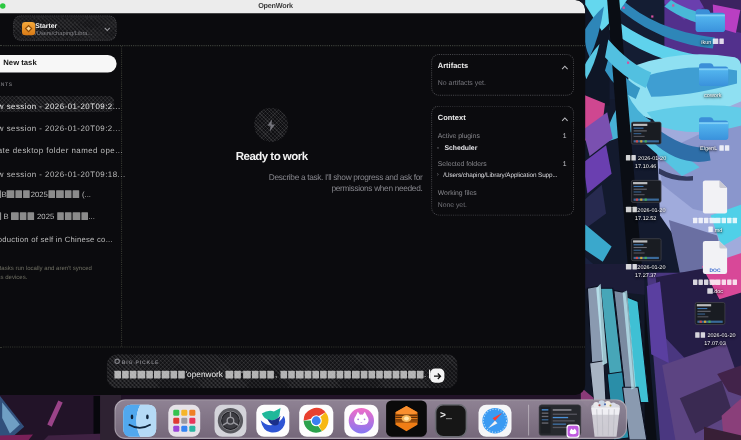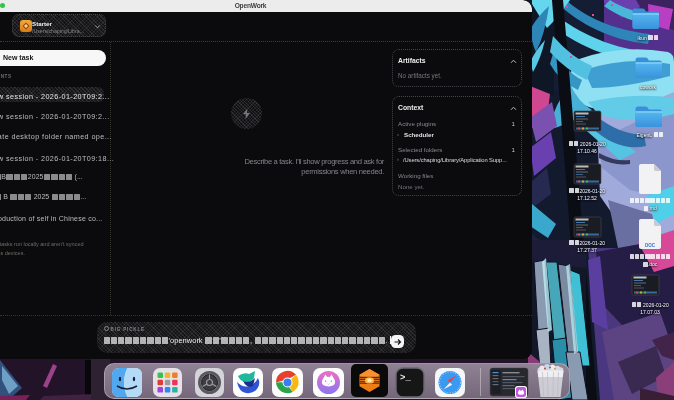--- a/index.html
+++ b/index.html
@@ -188,20 +188,21 @@
     <div class="abs" style="left:-12px;top:153.5px;font-size:7.2px;color:#bdbdbd;white-space:nowrap;letter-spacing:0.42px;">New session - 2026-01-20T09:18...</div>
     <div class="abs" style="left:-6px;top:173.4px;font-size:7px;color:#bdbdbd;white-space:nowrap;"><span class="cj c7"></span>B<span class="cj c7"></span><span class="cj c7"></span><span class="cj c7"></span>2025<span class="cj c7"></span><span class="cj c7"></span><span class="cj c7"></span><span class="cj c7"></span> (...</div>
     <div class="abs" style="left:-6px;top:193.4px;font-size:7px;color:#bdbdbd;white-space:nowrap;"><span class="cj c7"></span> B <span class="cj c7"></span><span class="cj c7"></span><span class="cj c7"></span> 2025 <span class="cj c7"></span><span class="cj c7"></span><span class="cj c7"></span><span class="cj c7"></span>...</div>
     <div class="abs" style="left:-13px;top:215.3px;font-size:7px;color:#bdbdbd;white-space:nowrap;letter-spacing:0.22px;">Introduction of self in Chinese co...</div>
     <div class="abs" style="left:-13px;top:239.5px;width:106px;font-size:5.5px;color:#6e6e62;line-height:9px;">Your tasks run locally and aren't synced across devices.</div>
 
     <div class="abs" style="left:231px;top:97.5px;width:31px;height:31px;border-radius:50%;background-color:#101013;background-image:repeating-linear-gradient(45deg,rgba(255,255,255,.10) 0 0.8px,transparent 0.8px 2.4px),repeating-linear-gradient(-45deg,rgba(255,255,255,.07) 0 0.8px,transparent 0.8px 2.4px);"></div>
     <svg class="abs" style="left:241px;top:107.5px" width="11" height="12" viewBox="0 0 11 12">
       <path d="M6.3,0.4 L2.1,6.3 L4.9,6.3 L4.4,11.6 L8.9,5.1 L5.9,5.1 Z" fill="#75757c"></path>
     </svg>
+    <div class="abs" style="left:110px;top:136px;width:274px;text-align:center;font-size:10.5px;font-weight:bold;color:#f2f2f2;letter-spacing:-0.5px;">Ready to work</div>
     <div class="abs" style="left:110px;top:157px;width:274px;text-align:right;font-size:7.6px;color:#84848a;line-height:9.9px;letter-spacing:-0.32px;">Describe a task. I'll show progress and ask for<br>permissions when needed.</div>
 
     <div class="abs hatch" style="left:97px;top:321.5px;width:319px;height:31px;border-radius:10px;"></div>
     <div class="abs" style="left:103.5px;top:325.5px;font-size:4.6px;letter-spacing:.8px;color:#84848a;font-weight:bold;"><span style="display:inline-block;width:3.6px;height:3.6px;border:0.7px solid #84848a;border-radius:50%;vertical-align:-0.4px;margin-right:1.5px;"></span>BIG PICKLE</div>
     <div class="abs" style="left:103px;top:336px;font-size:7.5px;color:#ededed;white-space:nowrap;"><span class="cj c7"></span><span class="cj c7"></span><span class="cj c7"></span><span class="cj c7"></span><span class="cj c7"></span><span class="cj c7"></span><span class="cj c7"></span><span class="cj c7"></span><span class="cj c7"></span>'openwork <span class="cj c7"></span><span class="cj c7"></span>'<span class="cj c7"></span><span class="cj c7"></span><span class="cj c7"></span><span class="cj c7"></span>, <span class="cj c7"></span><span class="cj c7"></span><span class="cj c7"></span><span class="cj c7"></span><span class="cj c7"></span><span class="cj c7"></span><span class="cj c7"></span><span class="cj c7"></span><span class="cj c7"></span><span class="cj c7"></span><span class="cj c7"></span><span class="cj c7"></span><span class="cj c7"></span><span class="cj c7"></span><span class="cj c7"></span><span class="cj c7"></span><span class="cj c7"></span><span class="cj c7"></span>. <span style="display:inline-block;width:1.2px;height:8px;background:#f2f2f2;vertical-align:-1px;"></span></div>
     <div class="abs" style="left:390.5px;top:334.5px;width:13.5px;height:13.5px;background:#f4f4f4;border-radius:4.5px;"></div>
     <svg class="abs" style="left:393.5px;top:337.5px" width="8" height="8" viewBox="0 0 8 8">
         <path d="M0.5,4 L6.5,4 M4,1.5 L6.5,4 L4,6.5" stroke="#111" stroke-width="1.1" fill="none"></path>
       </svg>
 

